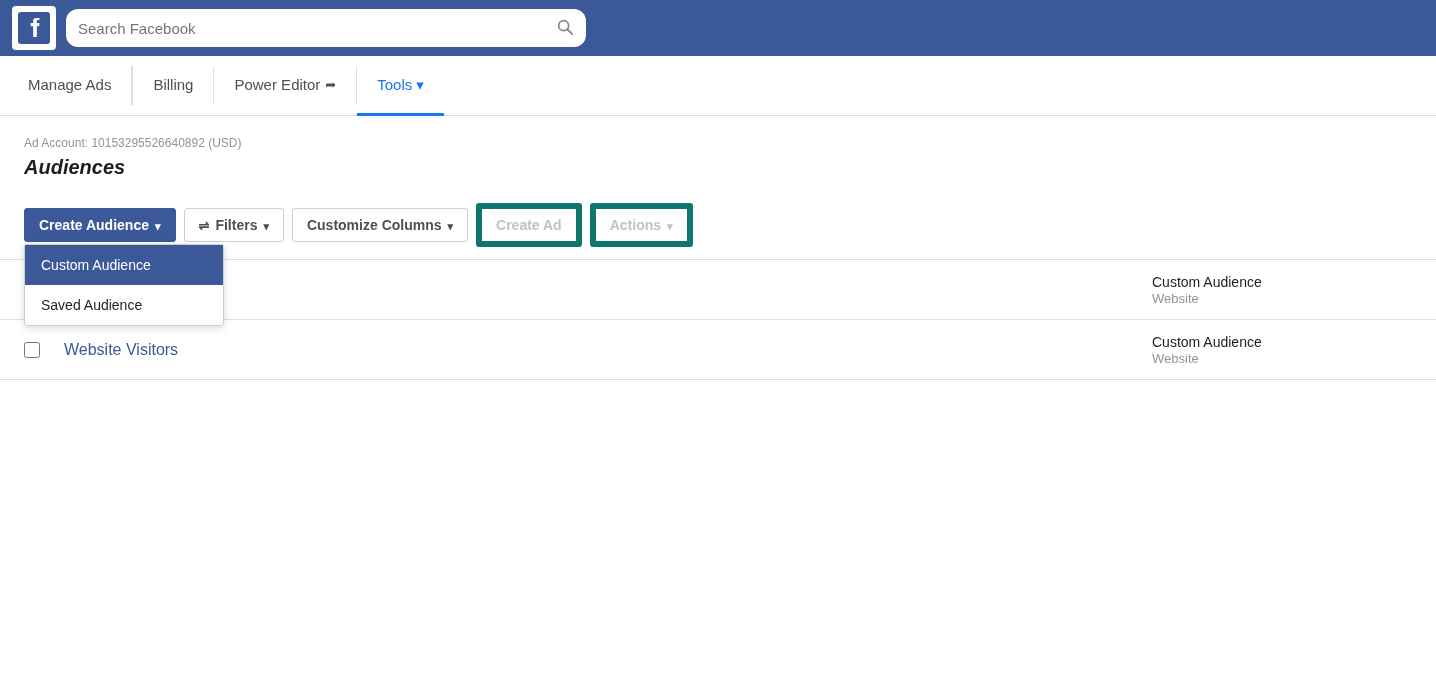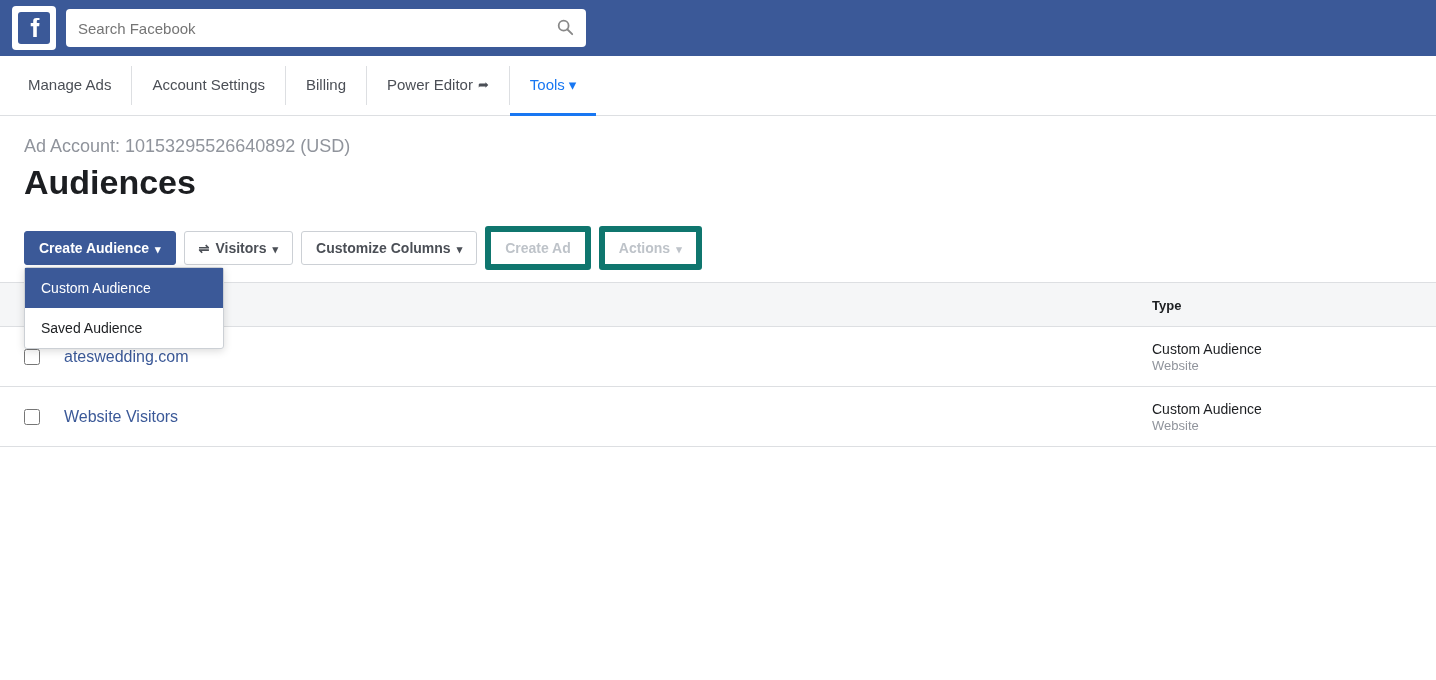--- a/index.html
+++ b/index.html
@@ -20,21 +20,21 @@
       background: #fff;
       border-radius: 4px;
       display: flex; align-items: center; justify-content: center;
       flex-shrink: 0;
     }
     .fb-logo svg { width: 32px; height: 32px; }
     .fb-search-box {
       display: flex;
       align-items: center;
       background: #fff;
-      border-radius: 4px;
+      border-radius: 12px;
       height: 38px;
       width: 520px;
       padding: 0 12px;
       gap: 8px;
     }
     .fb-search-input {
       border: none;
       outline: none;
       flex: 1;
       font-size: 15px;
@@ -75,28 +75,29 @@
     }
     .nav-tab-icon { margin-left: 5px; font-size: 13px; }
     .nav-tab-dropdown { margin-left: 4px; }
 
     
     .page-header {
       padding: 20px 24px 12px 24px;
       background: #fff;
     }
     .ad-account-label {
-      font-size: 18px;
+      font-size: 12px;
       color: #90949c;
       margin-bottom: 6px;
     }
     .page-title {
-      font-size: 34px;
+      font-size: 20px;
       font-weight: 700;
       color: #1c1e21;
+      font-style: italic;
     }
 
     
     .toolbar {
       display: flex;
       align-items: center;
       gap: 8px;
       padding: 12px 24px;
       background: #fff;
       position: relative;
@@ -238,23 +239,20 @@
       </svg>
     </span>
   </div>
 </div>
 
 <nav class="main-nav">
   <div class="nav-tab">
     <span>Manage Ads</span>
   </div>
   <div class="nav-tab-divider"></div>
-  <div class="nav-tab">
-    <span>Account Settings</span>
-  </div>
   <div class="nav-tab-divider"></div>
   <div class="nav-tab">
     <span>Billing</span>
   </div>
   <div class="nav-tab-divider"></div>
   <div class="nav-tab">
     <span>Power Editor</span>
     <span class="nav-tab-icon">➦</span>
   </div>
   <div class="nav-tab-divider"></div>
@@ -278,50 +276,41 @@
     </button>
 
     <div class="dropdown-menu">
       <div class="dropdown-item highlighted">Custom Audience</div>
       <div class="dropdown-item">Saved Audience</div>
     </div>
   </div>
 
   <button class="btn btn-secondary">
     <span style="font-size:13px;">⇌</span>
-    <span>Visitors</span>
+    <span>Filters</span>
     <span class="btn-chevron">▾</span>
   </button>
 
   <button class="btn btn-secondary">
     <span>Customize Columns</span>
     <span class="btn-chevron">▾</span>
   </button>
 
   <button class="btn btn-disabled">
     <span>Create Ad</span>
   </button>
 
   <button class="btn btn-disabled">
     <span>Actions</span>
     <span class="btn-chevron">▾</span>
   </button>
 </div>
 
 <div class="table-area">
 
-  <div class="table-header-row">
-    <div class="col-checkbox"></div>
-    <div class="col-name">
-      <span class="table-col-header">Name</span>
-    </div>
-    <div class="col-type">
-      <span class="table-col-header">Type</span>
-    </div>
-  </div>
 
   <div class="table-row">
     <div class="checkbox-cell">
       <input type="checkbox" style="">
     </div>
     <div class="name-cell">
       <a class="audience-link" href="#">ateswedding.com</a>
     </div>
     <div class="type-cell">
       <div class="type-main">Custom Audience</div>

